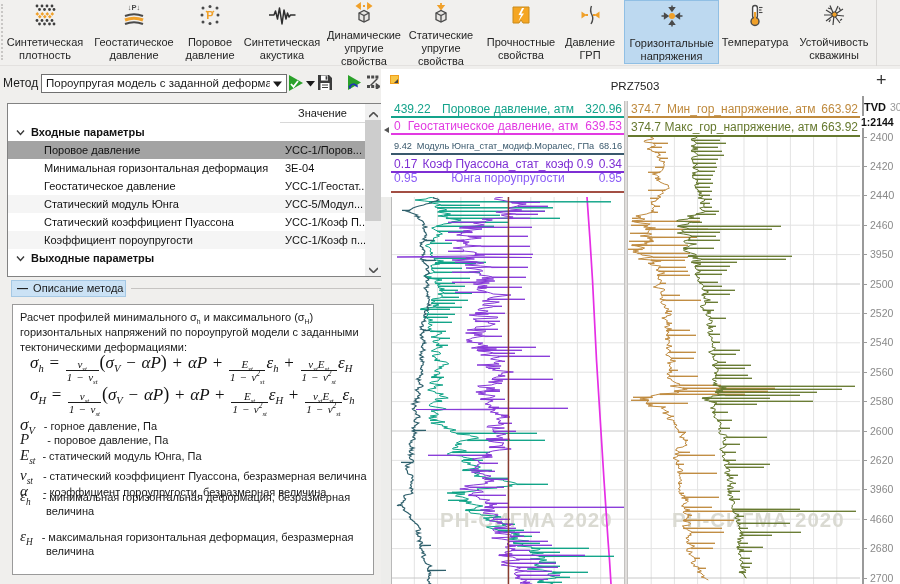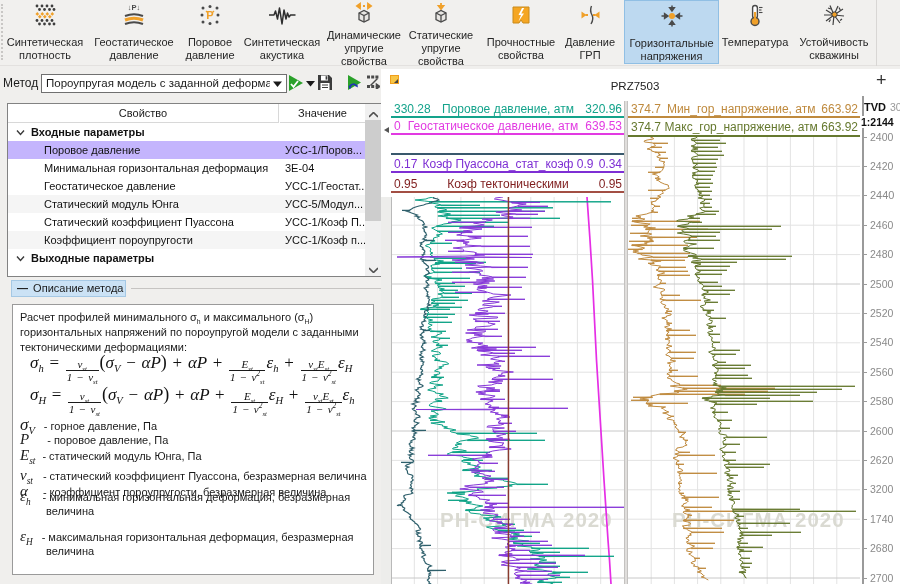--- a/index.html
+++ b/index.html
@@ -225,27 +225,26 @@
         <rect x="8.4" y="0.5" width="3" height="3"></rect>
         <rect x="0" y="10" width="3" height="3"></rect>
         <rect x="4.2" y="10" width="3" height="3"></rect>
       </g>
       <line x1="10.5" y1="3.5" x2="3.5" y2="10.5" stroke="#4a4a4a" stroke-width="1.4"></line>
       <path d="M8.5,11.5 h1.5 M13,11.5 l-3.6,-2.5 v5 z" stroke="#4a4a4a" stroke-width="1.4" fill="#4a4a4a"></path>
     </svg>
 </div>
 
 <div style="position:absolute;left:7px;top:103px;width:376px;height:174px;background:#fff;border:1px solid #828282;overflow:hidden">
-  <div style="position:absolute;left:0;top:0;width:271px;height:19px;border-right:1px solid #d8d8d8;border-bottom:1px solid #d8d8d8;font-size:11px;color:#1a1a1a;text-align:center;line-height:18px">Свойство</div>
   <div style="position:absolute;left:272px;top:0;width:85px;height:19px;border-bottom:1px solid #d8d8d8;font-size:11px;color:#1a1a1a;text-align:center;line-height:18px">Значение</div>
   <div style="position:absolute;left:0;top:19px;width:357px">
     <div class="trow" style="font-weight:bold"><span style="display:inline-block;width:8px"></span><svg width="9" height="7" viewBox="0 0 9 7" style="margin-right:6px">
           <path d="M1,1.5 L4.5,5.5 L8,1.5" stroke="#3a3a3a" stroke-width="1.4" fill="none"></path>
         </svg>Входные параметры</div>
-    <div class="trow" style="background:#c4b5fd"><span class="ind"></span>Поровое давление<span class="v">УСС-1/Поров...</span></div>
+    <div class="trow" style="background:#a3a3a3"><span class="ind"></span>Поровое давление<span class="v">УСС-1/Поров...</span></div>
     <div class="trow"><span class="ind"></span>Минимальная горизонтальная деформация<span class="v">3E-04</span></div>
     <div class="trow"><span class="ind"></span>Геостатическое давление<span class="v">УСС-1/Геостат...</span></div>
     <div class="trow" style="background:#f5f5f5"><span class="ind"></span>Статический модуль Юнга<span class="v">УСС-5/Модул...</span></div>
     <div class="trow"><span class="ind"></span>Статический коэффициент Пуассона<span class="v">УСС-1/Коэф П...</span></div>
     <div class="trow" style="background:#f5f5f5"><span class="ind"></span>Коэффициент пороупругости<span class="v">УСС-1/Коэф п...</span></div>
     <div class="trow" style="font-weight:bold"><span style="display:inline-block;width:8px"></span><svg width="9" height="7" viewBox="0 0 9 7" style="margin-right:6px">
           <path d="M1,1.5 L4.5,5.5 L8,1.5" stroke="#3a3a3a" stroke-width="1.4" fill="none"></path>
         </svg>Выходные параметры</div>
   </div>
 
@@ -289,41 +288,46 @@
       <div style="position:absolute;right:0;bottom:0;width:0;height:0;border-left:4px solid transparent;border-bottom:4px solid #444"></div>
     </div>
   <div style="position:absolute;left:2px;top:508px;width:9px;height:9px;background:#f8c545;border:1.5px solid #f09e1c">
       <div style="position:absolute;right:0;bottom:0;width:0;height:0;border-left:4px solid transparent;border-bottom:4px solid #444"></div>
     </div>
 
   <div style="position:absolute;left:0;top:128px;width:10px;height:387px;background:#ededeb"></div>
   <div style="position:absolute;left:3px;top:58px;width:0;height:0;border-top:3.5px solid transparent;border-bottom:3.5px solid transparent;border-right:5px solid #555"></div>
 
   <div class="hdr" style="left:10px;top:33.5px;width:233px;color:#14a38b">
-      <span class="l">330.28</span>
+      <span class="l">439.22</span>
       <span class="c">Поровое давление, атм</span>
       <span class="r">320.96</span>
     </div>
   <div class="ul" style="left:10px;top:46.5px;width:233px;background:#14a38b"></div>
   <div class="hdr" style="left:10px;top:51px;width:233px;color:#e23ae2">
       <span class="l">0</span>
       <span class="c">Геостатическое давление, атм</span>
       <span class="r">639.53</span>
     </div>
   <div class="ul" style="left:10px;top:63.5px;width:233px;background:#e23ae2"></div>
+  <div class="hdr" style="left:10px;top:71px;width:233px;color:#39586c;font-size:9.2px">
+      <span class="l">9.42</span>
+      <span class="c">Модуль Юнга_стат_модиф.Моралес, ГПа</span>
+      <span class="r">68.16</span>
+    </div>
   <div class="ul" style="left:10px;top:84px;width:233px;background:#39586c"></div>
   <div class="hdr" style="left:10px;top:88.5px;width:233px;color:#7e2fd4">
       <span class="l">0.17</span>
       <span class="c">Коэф Пуассона_стат_коэф 0.9</span>
       <span class="r">0.34</span>
     </div>
   <div class="ul" style="left:10px;top:102px;width:233px;background:#7e2fd4"></div>
-  <div class="hdr" style="left:10px;top:109px;width:233px;color:#7f1d1d">
+  <div class="hdr" style="left:10px;top:103px;width:233px;color:#8b5cf6">
       <span class="l">0.95</span>
-      <span class="c">Коэф тектоническими</span>
+      <span class="c">Юнга пороупругости</span>
       <span class="r">0.95</span>
     </div>
   <div class="ul" style="left:10px;top:122px;width:233px;background:#a34f44"></div>
 
   <div class="hdr" style="left:247px;top:33.5px;width:232px;color:#bf8a3e">
       <span class="l">374.7</span>
       <span class="c">Мин_гор_напряжение, атм</span>
       <span class="r">663.92</span>
     </div>
   <div class="ul" style="left:247px;top:46.5px;width:232px;background:#bf8a3e"></div>
@@ -343,39 +347,39 @@
 
 <div>
     <div style="position:absolute;left:870px;top:130.5px;width:30px;font-size:10.5px;color:#8a8a8a">2400</div>
     <div style="position:absolute;left:863px;top:136.5px;width:4px;height:1px;background:#9a9a9a"></div>
     <div style="position:absolute;left:870px;top:159.9px;width:30px;font-size:10.5px;color:#8a8a8a">2420</div>
     <div style="position:absolute;left:863px;top:165.9px;width:4px;height:1px;background:#9a9a9a"></div>
     <div style="position:absolute;left:870px;top:189.3px;width:30px;font-size:11px;color:#8a8a8a">2440</div>
     <div style="position:absolute;left:863px;top:195.3px;width:4px;height:1px;background:#9a9a9a"></div>
     <div style="position:absolute;left:870px;top:218.7px;width:30px;font-size:10.5px;color:#8a8a8a">2460</div>
     <div style="position:absolute;left:863px;top:224.7px;width:4px;height:1px;background:#9a9a9a"></div>
-    <div style="position:absolute;left:870px;top:248.1px;width:30px;font-size:10.5px;color:#8a8a8a">2480</div>
+    <div style="position:absolute;left:870px;top:248.1px;width:30px;font-size:10.5px;color:#8a8a8a">3950</div>
     <div style="position:absolute;left:863px;top:254.1px;width:4px;height:1px;background:#9a9a9a"></div>
     <div style="position:absolute;left:870px;top:277.5px;width:30px;font-size:10.5px;color:#8a8a8a">2500</div>
     <div style="position:absolute;left:863px;top:283.5px;width:4px;height:1px;background:#9a9a9a"></div>
     <div style="position:absolute;left:870px;top:306.9px;width:30px;font-size:10.5px;color:#8a8a8a">2520</div>
     <div style="position:absolute;left:863px;top:312.9px;width:4px;height:1px;background:#9a9a9a"></div>
     <div style="position:absolute;left:870px;top:336.3px;width:30px;font-size:10.5px;color:#8a8a8a">2540</div>
     <div style="position:absolute;left:863px;top:342.3px;width:4px;height:1px;background:#9a9a9a"></div>
     <div style="position:absolute;left:870px;top:365.7px;width:30px;font-size:10.5px;color:#8a8a8a">2560</div>
     <div style="position:absolute;left:863px;top:371.7px;width:4px;height:1px;background:#9a9a9a"></div>
     <div style="position:absolute;left:870px;top:395.1px;width:30px;font-size:10.5px;color:#8a8a8a">2580</div>
     <div style="position:absolute;left:863px;top:401.1px;width:4px;height:1px;background:#9a9a9a"></div>
     <div style="position:absolute;left:870px;top:424.5px;width:30px;font-size:10.5px;color:#8a8a8a">2600</div>
     <div style="position:absolute;left:863px;top:430.5px;width:4px;height:1px;background:#9a9a9a"></div>
     <div style="position:absolute;left:870px;top:453.9px;width:30px;font-size:10.5px;color:#8a8a8a">2620</div>
     <div style="position:absolute;left:863px;top:459.9px;width:4px;height:1px;background:#9a9a9a"></div>
-    <div style="position:absolute;left:870px;top:483.3px;width:30px;font-size:10.5px;color:#8a8a8a">3200</div>
+    <div style="position:absolute;left:870px;top:483.3px;width:30px;font-size:10.5px;color:#8a8a8a">3960</div>
     <div style="position:absolute;left:863px;top:489.3px;width:4px;height:1px;background:#9a9a9a"></div>
-    <div style="position:absolute;left:870px;top:512.7px;width:30px;font-size:10.5px;color:#8a8a8a">1740</div>
+    <div style="position:absolute;left:870px;top:512.7px;width:30px;font-size:10.5px;color:#8a8a8a">4660</div>
     <div style="position:absolute;left:863px;top:518.7px;width:4px;height:1px;background:#9a9a9a"></div>
     <div style="position:absolute;left:870px;top:542.1px;width:30px;font-size:10.5px;color:#8a8a8a">2680</div>
     <div style="position:absolute;left:863px;top:548.1px;width:4px;height:1px;background:#9a9a9a"></div>
     <div style="position:absolute;left:870px;top:571.5px;width:30px;font-size:10.5px;color:#8a8a8a">2700</div>
     <div style="position:absolute;left:863px;top:577.5px;width:4px;height:1px;background:#9a9a9a"></div>
   </div>
 <svg style="position:absolute;left:391px;top:197px" width="233" height="387" viewBox="0 0 233 387">
 <line x1="23.3" y1="0" x2="23.3" y2="387" stroke="#e3e3e3" stroke-width="1"></line>
     <line x1="46.6" y1="0" x2="46.6" y2="387" stroke="#e3e3e3" stroke-width="1"></line>
     <line x1="69.9" y1="0" x2="69.9" y2="387" stroke="#e3e3e3" stroke-width="1"></line>

